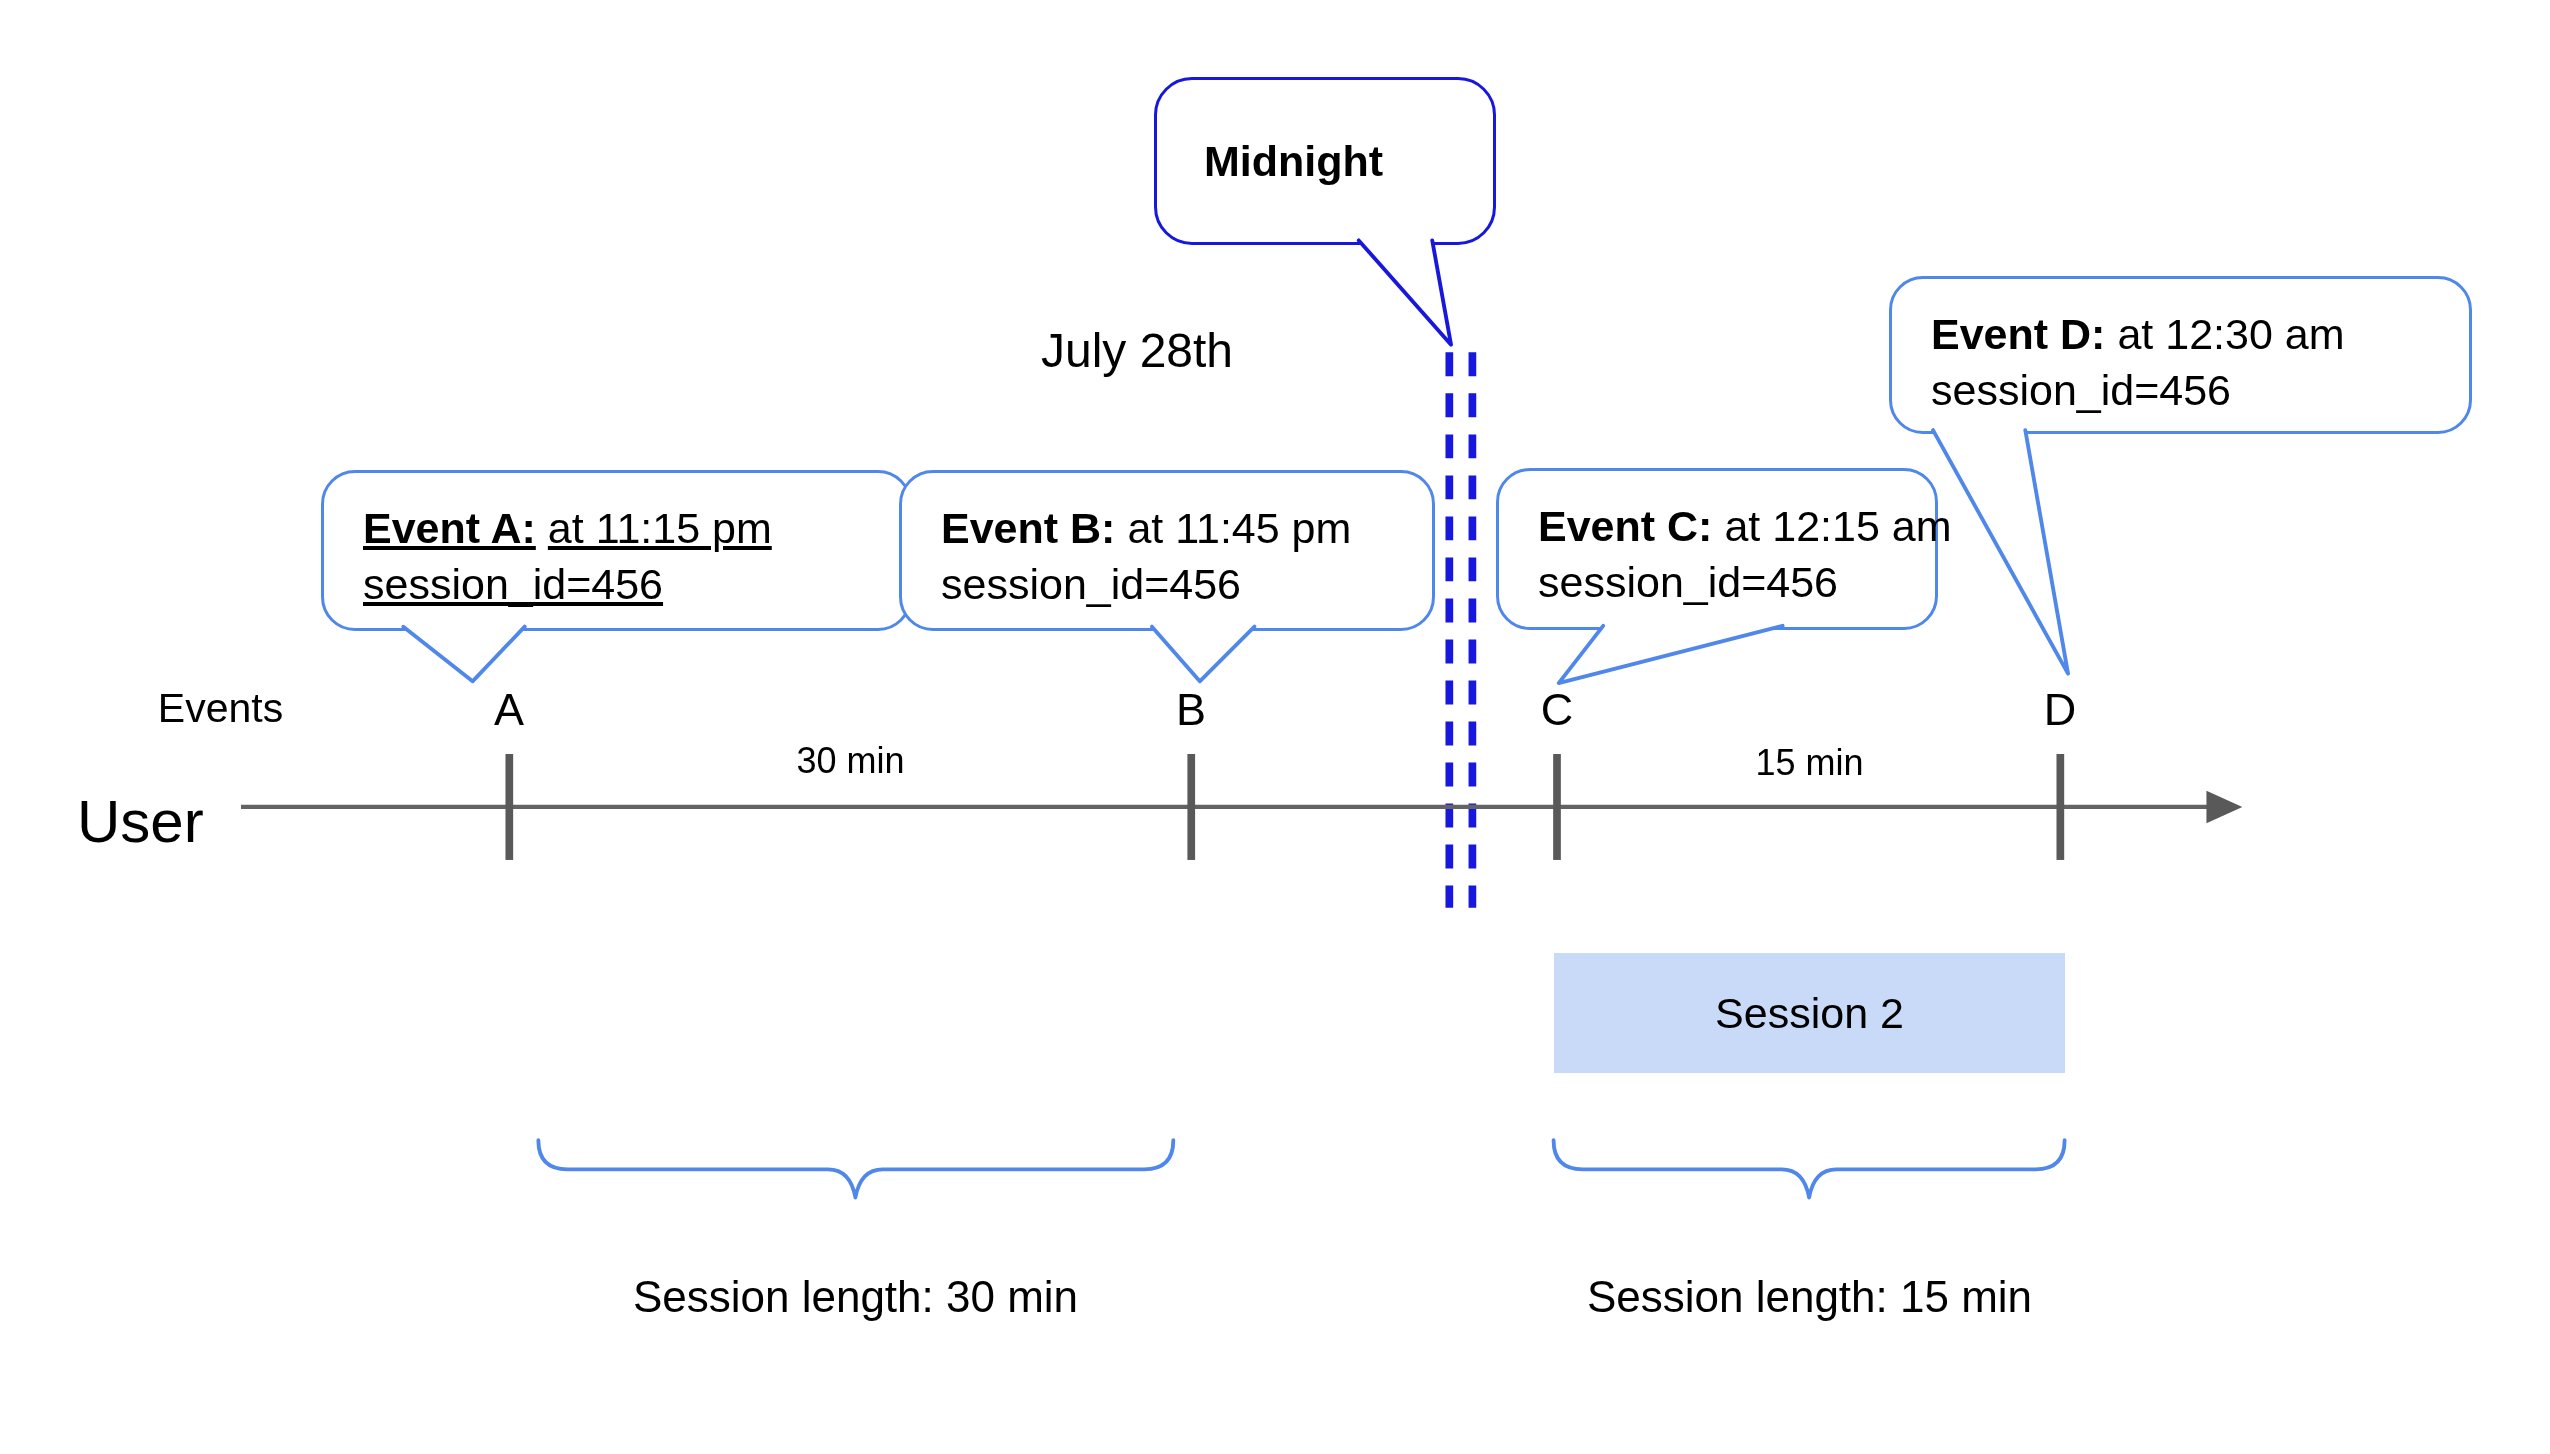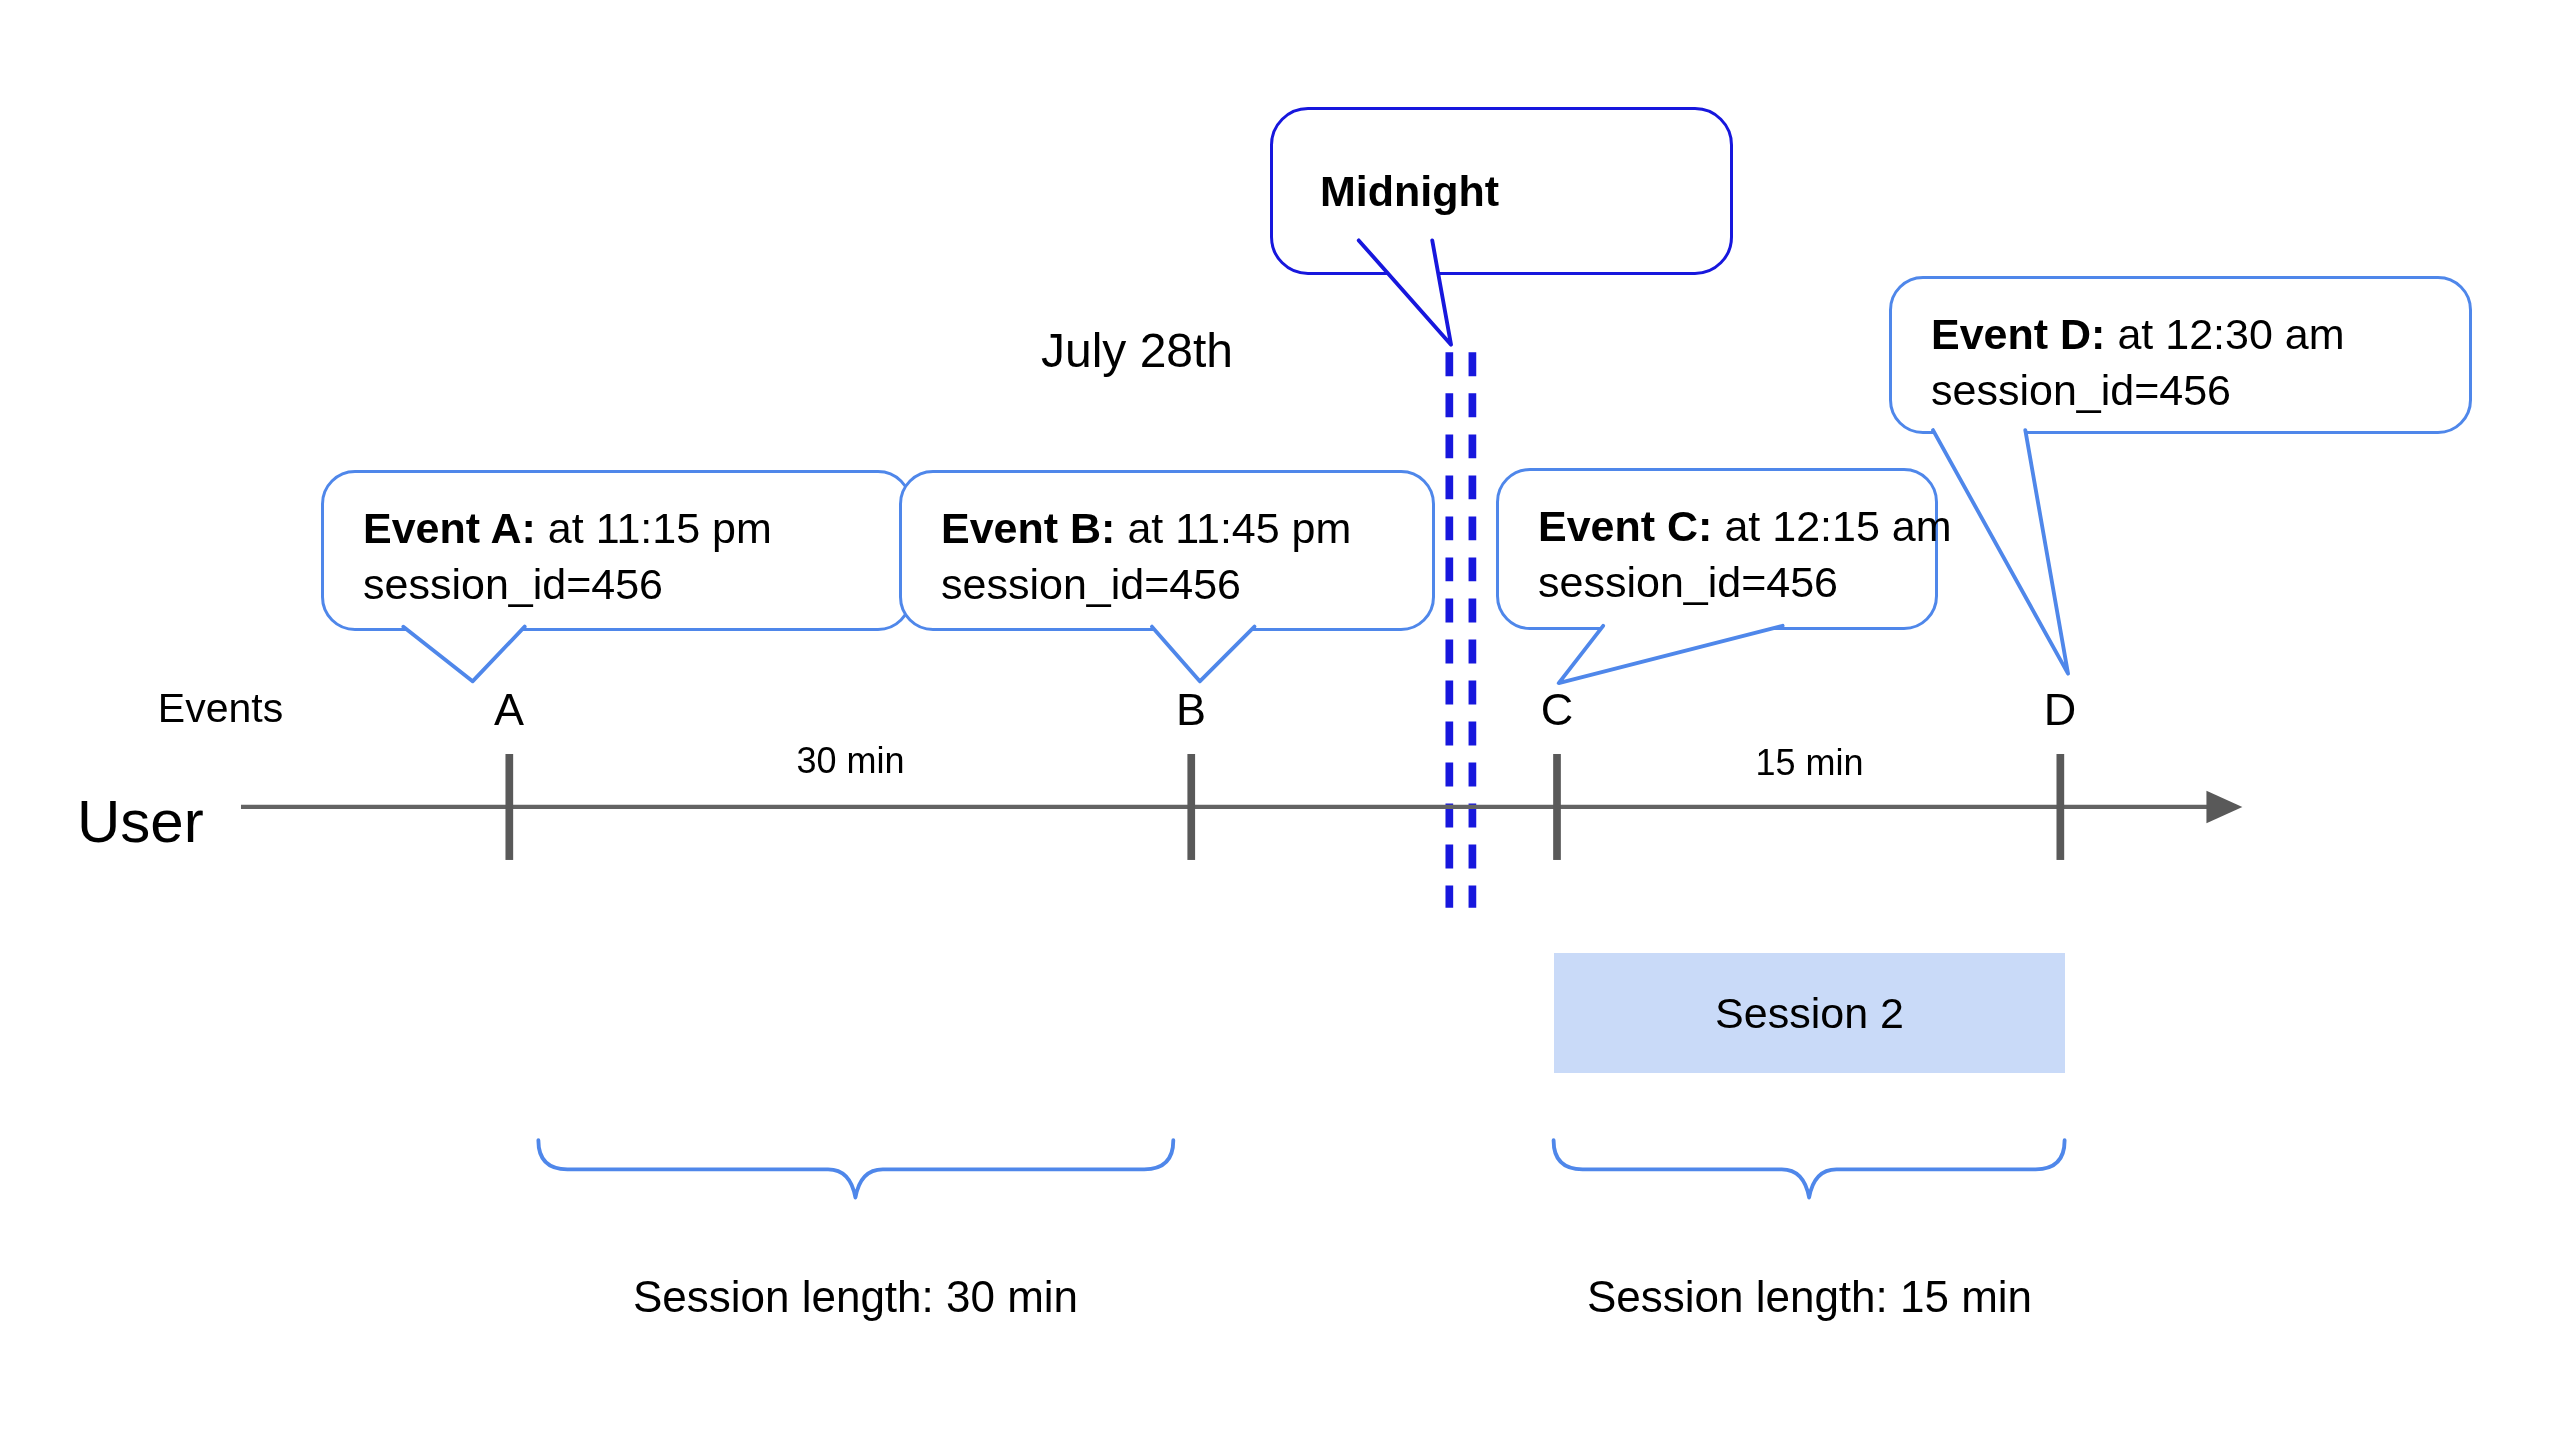--- a/index.html
+++ b/index.html
@@ -81,25 +81,25 @@
   <div class="lbl user-label" style="left:77px;top:787px;">User</div>
 
   <div class="lbl letter" style="left:475px;top:684px;">A</div>
   <div class="lbl letter" style="left:1157px;top:684px;">B</div>
   <div class="lbl letter" style="left:1523px;top:684px;">C</div>
   <div class="lbl letter" style="left:2026px;top:684px;">D</div>
 
   <div class="lbl gap-label" style="left:765px;top:740px;">30 min</div>
   <div class="lbl gap-label" style="left:1724px;top:742px;">15 min</div>
 
-  <div class="callout midnight" style="left:1270px;top:77px;width:463px;height:168px;margin-top:30px;">
+  <div class="callout midnight" style="left:1154px;top:77px;width:342px;height:168px;">
     <span>Midnight</span>
   </div>
 
-  <div class="callout" style="left:321px;top:470px;width:591px;height:161px;">
+  <div class="callout" style="left:321px;top:470px;width:591px;height:161px;text-decoration:underline;">
     <div><span class="co-bold">Event A:</span><span>at 11:15 pm</span></div>
     <div>session_id=456</div>
   </div>
 
   <div class="callout" style="left:899px;top:470px;width:536px;height:161px;">
     <div><span class="co-bold">Event B:</span><span>at 11:45 pm</span></div>
     <div>session_id=456</div>
   </div>
 
   <div class="callout" style="left:1496px;top:468px;width:442px;height:162px;">

